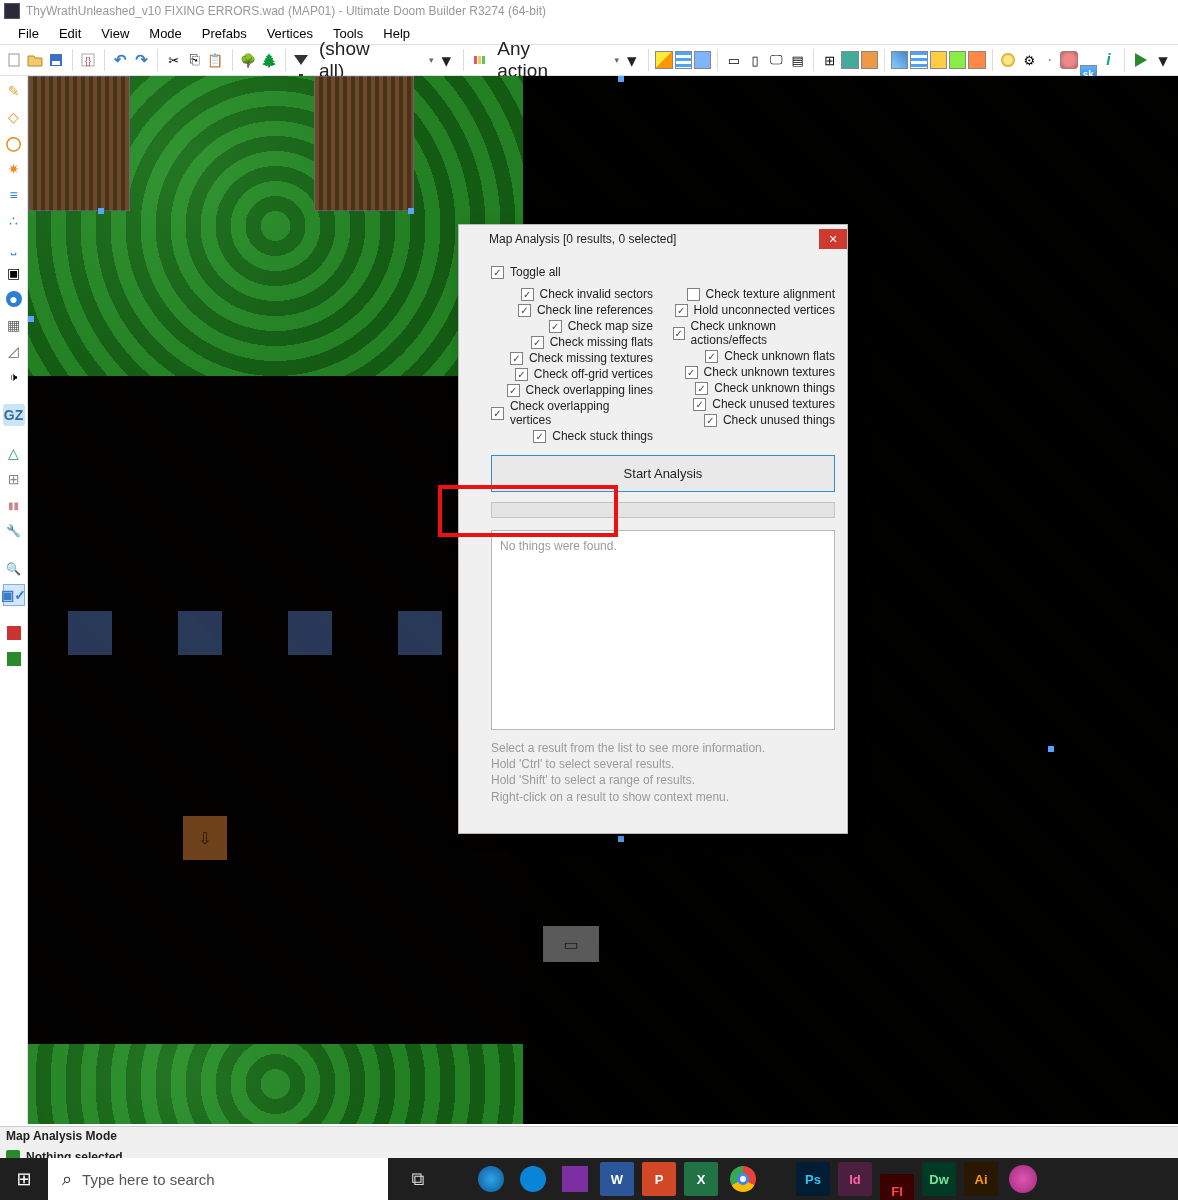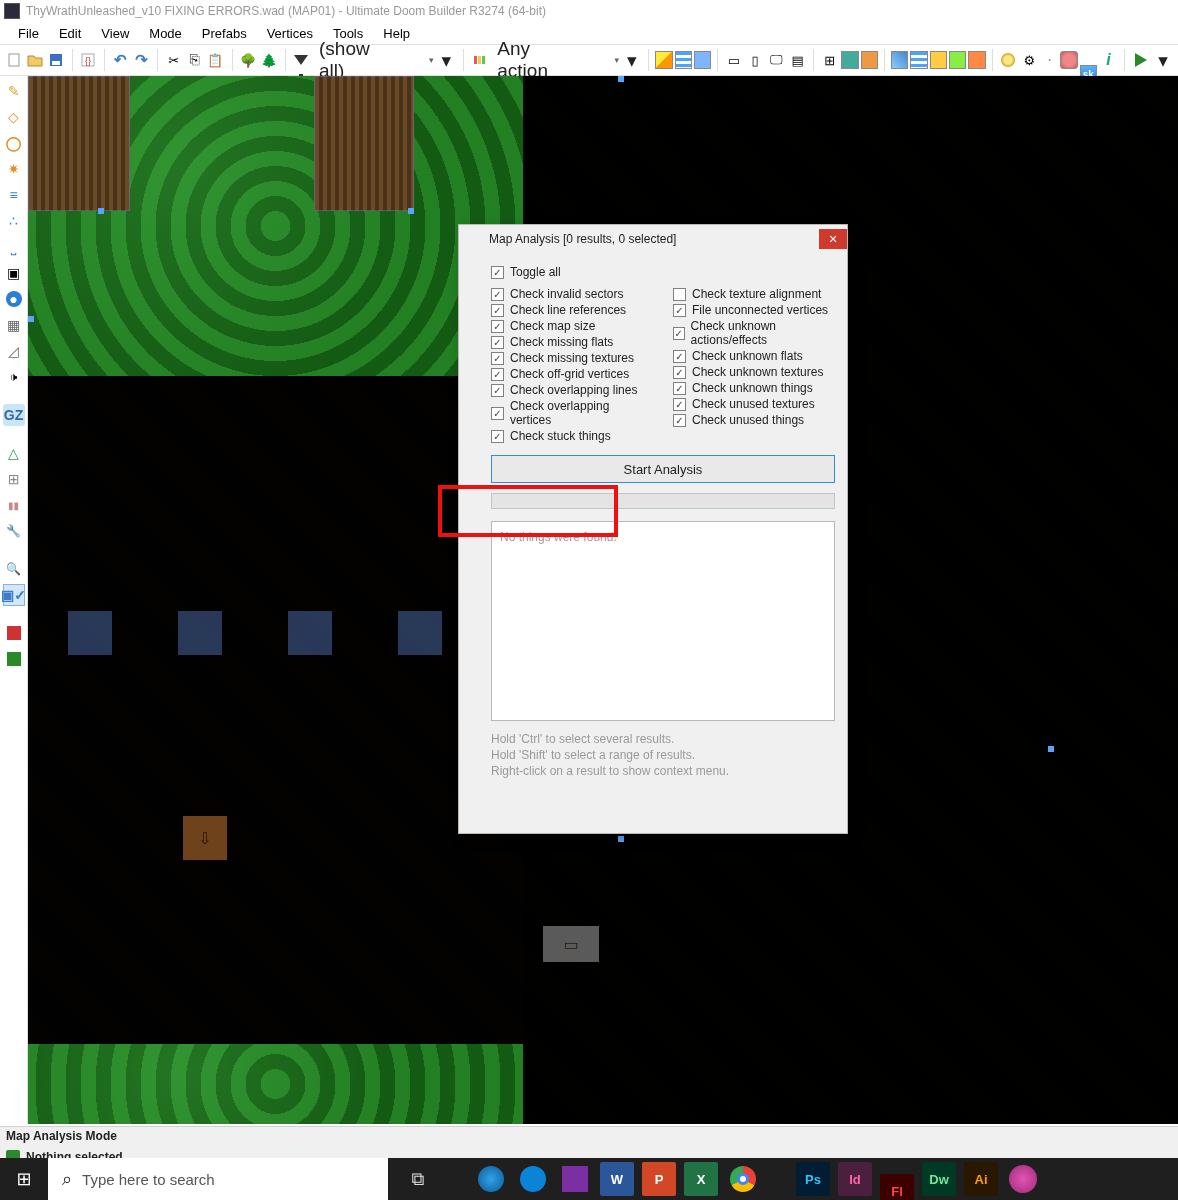--- a/index.html
+++ b/index.html
@@ -78,25 +78,25 @@
 
 .thing { position:absolute; width:44px; height:44px; background:rgba(200,120,50,.55); display:flex; align-items:center; justify-content:center; color:#2a1608; font-size:16px; }
 
 
 .dialog { position:absolute; left:458px; top:224px; width:390px; height:610px; background:#f0f0f0; border:1px solid #b8b8b8; box-shadow:4px 4px 12px rgba(0,0,0,.25); font-size:12px; color:#222;padding-left:20px; }
 .dlgtitle { height:28px; display:flex; align-items:center; justify-content:space-between; padding:0 0 0 10px; }
 .dlgtitle .close { width:28px; height:20px; background:#cf3a2f; color:#fff; display:flex; align-items:center; justify-content:center; font-size:11px; }
 .dlgbody { padding:6px 12px; }
 .toggleall { display:flex; align-items:center; gap:6px; margin:6px 0 8px; }
 .chkrow { display:flex; gap:20px; }
-.chkcol { display:flex; flex-direction:column; gap:2px; flex:1; }
+.chkcol { display:flex; flex-direction:column; gap:2px; flex:1;align-items:flex-end; }
 .chkcol label { display:flex; align-items:center; gap:6px; font-size:12px; }
 .cbox { width:13px; height:13px; border:1px solid #808080; display:inline-flex; align-items:center; justify-content:center; font-size:10px; color:#444; background:#fff; }
 .cbox.on::before { content:"✓"; }
-.startbtn { width:100%; height:28px; margin-top:12px; background:#e9e9e9; border:1px solid #2f8fd4; color:#222; font-size:13px; }
+.startbtn { width:100%; height:37px; margin-top:12px; background:#e9e9e9; border:1px solid #2f8fd4; color:#222; font-size:13px; }
 .progress { width:100%; height:16px; margin-top:10px; background:#e4e4e4; border:1px solid #c4c4c4; }
 .results { margin-top:12px; height:200px; background:#fff; border:1px solid #b8b8b8; padding:8px; color:#9a9a9a; font-size:12px; position:relative; }
 .hilite { position:absolute; border:4px solid #e11; }
 .hint { margin-top:10px; color:#9a9a9a; font-size:12px; line-height:1.35; }
 
 
 .status1 { position:absolute; left:0; right:0; bottom:54px; height:20px; background:#f0f0f0; border-top:1px solid #d0d0d0; font-size:12px; font-weight:700; color:#222; padding:2px 6px; }
 .status2 { position:absolute; left:0; right:0; bottom:32px; height:22px; background:#f0f0f0; font-size:12px; font-weight:700; color:#222; padding:2px 6px; display:flex; align-items:center; gap:6px; }
 .status2 .gdot2 { width:14px; height:14px; background:#2a8a2a; border-radius:2px; }
 
@@ -334,21 +334,21 @@
             <span>Check stuck things</span>
           </label>
         </div>
       <div class="chkcol" id="rightcol">
           <label>
             <span class="cbox"></span>
             <span>Check texture alignment</span>
           </label>
           <label>
             <span class="cbox on"></span>
-            <span>File unconnected vertices</span>
+            <span>Hold unconnected vertices</span>
           </label>
           <label>
             <span class="cbox on"></span>
             <span>Check unknown actions/effects</span>
           </label>
           <label>
             <span class="cbox on"></span>
             <span>Check unknown flats</span>
           </label>
           <label>
@@ -368,20 +368,21 @@
             <span>Check unused things</span>
           </label>
         </div>
     </div>
     <button class="startbtn">Start Analysis</button>
     <div class="progress"></div>
     <div class="results">
       <span>No things were found.</span>
     </div>
     <div class="hint">
+      <div>Select a result from the list to see more information.</div>
       <div>Hold 'Ctrl' to select several results.</div>
       <div>Hold 'Shift' to select a range of results.</div>
       <div>Right-click on a result to show context menu.</div>
     </div>
   </div>
 </div>
 
 <div class="hilite" style="left:438px; top:485px; width:180px; height:52px"></div>
 
 <div class="status1">Map Analysis Mode</div>

